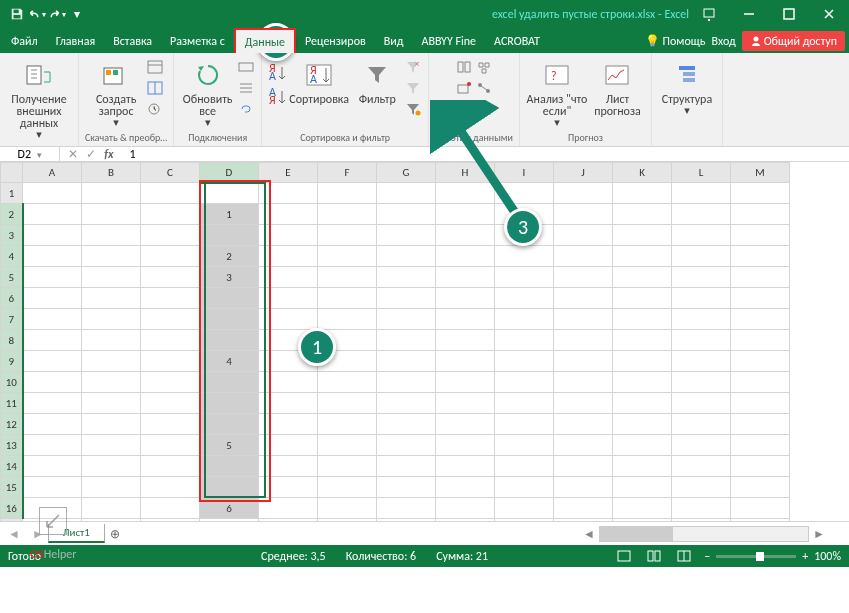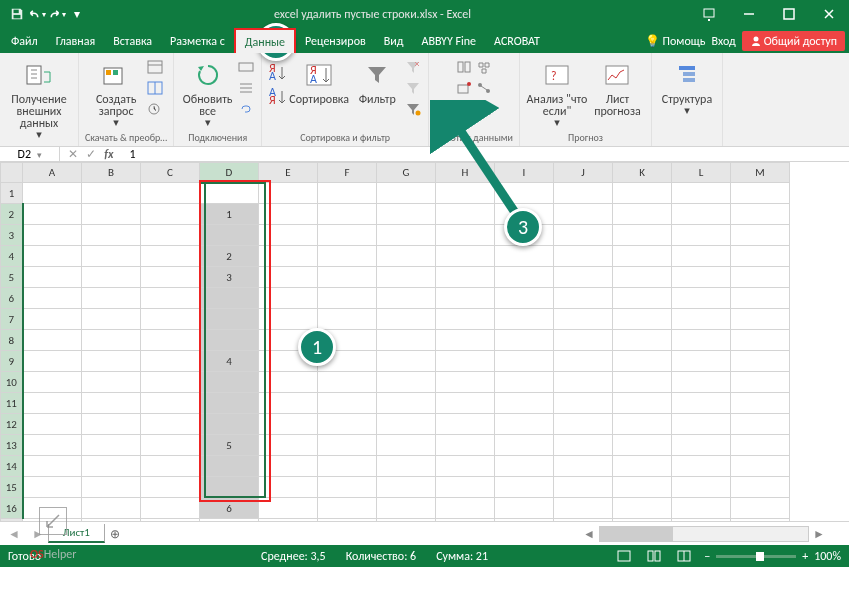--- a/index.html
+++ b/index.html
@@ -1,21 +1,21 @@
 <!DOCTYPE html>
 <html><head>
 <meta charset="utf-8">
 <style>
   * { margin:0; padding:0; box-sizing:border-box; font-family:"Segoe UI",Calibri,Arial,sans-serif; font-size:12px; }
   body { width:849px; height:613px; background:#fff; overflow:hidden; position:relative; }
   .titlebar { height:28px; background:#0f7b40; display:flex; align-items:center; color:#fff; }
   .qat { display:flex; align-items:center; padding-left:8px; gap:2px; }
   .qat .ic { width:18px; height:18px; display:flex; align-items:center; justify-content:center; color:#fff; }
   .drop { font-size:8px; margin-left:1px; }
-  .title { flex:1; text-align:center; font-size:12px; color:#e5e5e5; margin-left:-30px; }
+  .title { flex:1; text-align:right; font-size:12px; color:#5eead4; margin-left:-30px; }
   .winbtns { display:flex; gap:0; }
   .winbtns .wb { width:40px; height:28px; display:flex; align-items:center; justify-content:center; color:#fff; }
   .tabs { height:25px; background:#0f7b40; display:flex; align-items:center; color:#fff; padding-left:2px; position:relative; }
   .tab { padding:0 9px; height:25px; display:flex; align-items:center; cursor:pointer; }
   .tab.active { background:#f1f1f1; color:#217346; border:2px solid #e22; border-top:2px solid #e22; border-bottom:none;}
   .tabs-right { position:absolute; right:4px; display:flex; align-items:center; gap:6px; }
   .sharebtn { background:#ef4444; padding:3px 8px; border-radius:2px; display:flex; align-items:center; gap:2px; }
   .ribbon { height:94px; background:#f1f1f1; border-bottom:1px solid #d4d4d4; display:flex; }
   .rgroup { display:flex; flex-direction:column; align-items:center; border-right:1px solid #e1e1e1; padding:3px 6px 2px 6px; position:relative; }
   .rgroup .gbody { flex:1; display:flex; align-items:flex-start; gap:2px; }

